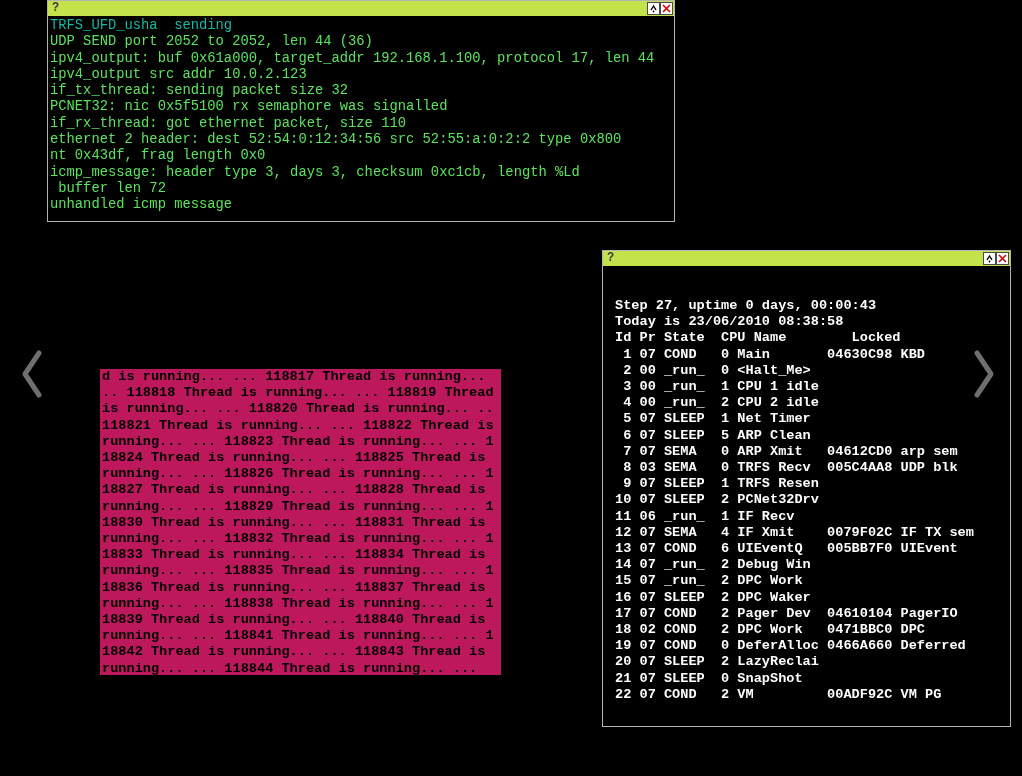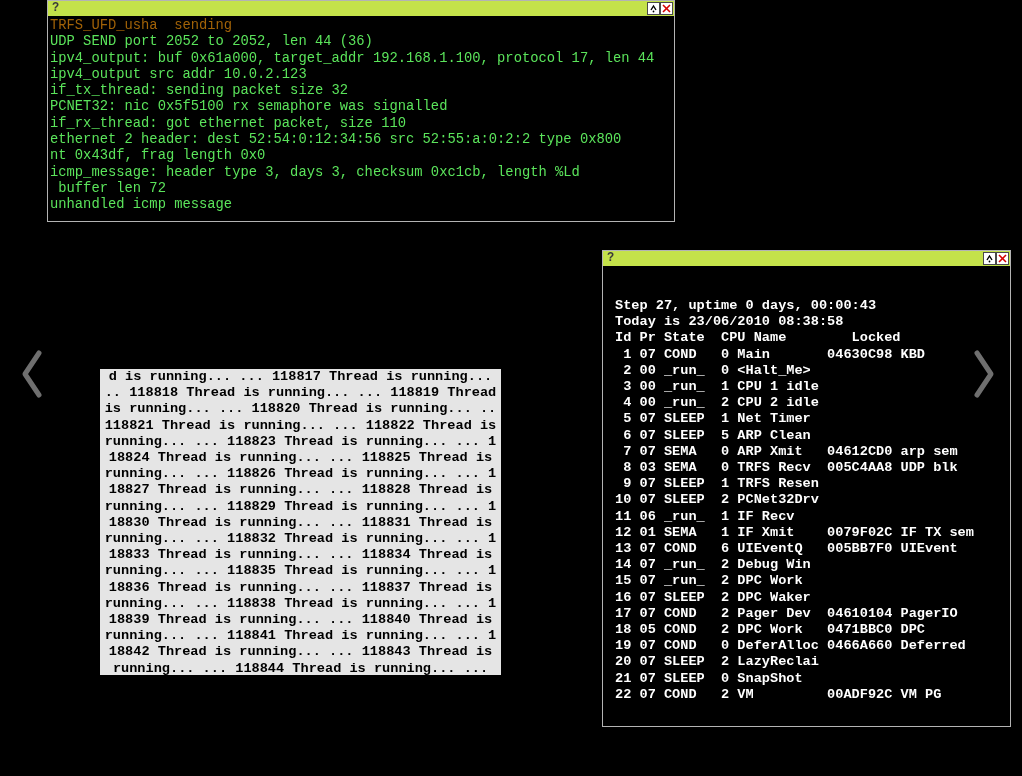--- a/index.html
+++ b/index.html
@@ -50,21 +50,21 @@
     position: relative;
   }
   .ctrl.max svg, .ctrl.close svg { position:absolute; left:0; top:0; }
   .win-top .content {
     padding: 2px 2px 2px 2px;
     color: #5be45b;
     font-size: 13.8px;
     line-height: 16.3px;
     white-space: pre;
   }
-  .win-top .content .magenta { color: #a16207; }
+  .win-top .content .magenta { color: #14b8a6; }
 
   
   .win-mon {
     position: absolute;
     left: 602px;
     top: 250px;
     width: 409px;
     height: 477px;
     background: #000;
     border: 1px solid #b3b3b3;
@@ -80,28 +80,27 @@
     font-weight: bold;
   }
 
   
   .white-panel {
     position: absolute;
     left: 100px;
     top: 369px;
     width: 401px;
     height: 306px;
-    background: #e5e5e5;
+    background: #be185d;
     color: #000;
     font-family: "Consolas", "Courier New", monospace;
     font-size: 13.6px;
     line-height: 16.2px;
     font-weight: bold;
     overflow: hidden;
-    text-align: center;
   }
   .white-panel .wrap {
     padding: 0 2px 0 2px;
     width: 397px;
     word-break: break-all;
   }
 
   
   .chevron {
     position: absolute;
@@ -178,27 +177,27 @@
 <span> 2 00 _run_  0 &lt;Halt_Me&gt;</span>
 <span> 3 00 _run_  1 CPU 1 idle</span>
 <span> 4 00 _run_  2 CPU 2 idle</span>
 <span> 5 07 SLEEP  1 Net Timer</span>
 <span> 6 07 SLEEP  5 ARP Clean</span>
 <span> 7 07 SEMA   0 ARP Xmit   04612CD0 arp sem</span>
 <span> 8 03 SEMA   0 TRFS Recv  005C4AA8 UDP blk</span>
 <span> 9 07 SLEEP  1 TRFS Resen</span>
 <span>10 07 SLEEP  2 PCNet32Drv</span>
 <span>11 06 _run_  1 IF Recv</span>
-<span>12 01 SEMA   1 IF Xmit    0079F02C IF TX sem</span>
+<span>12 07 SEMA   4 IF Xmit    0079F02C IF TX sem</span>
 <span>13 07 COND   6 UIEventQ   005BB7F0 UIEvent</span>
 <span>14 07 _run_  2 Debug Win</span>
 <span>15 07 _run_  2 DPC Work</span>
 <span>16 07 SLEEP  2 DPC Waker</span>
 <span>17 07 COND   2 Pager Dev  04610104 PagerIO</span>
-<span>18 05 COND   2 DPC Work   0471BBC0 DPC</span>
+<span>18 02 COND   2 DPC Work   0471BBC0 DPC</span>
 <span>19 07 COND   0 DeferAlloc 0466A660 Deferred</span>
 <span>20 07 SLEEP  2 LazyReclai</span>
 <span>21 07 SLEEP  0 SnapShot</span>
 <span>22 07 COND   2 VM         00ADF92C VM PG</span></div>
 </div>
 
 <div class="white-panel">
   <div class="wrap">d is running... ... 118817  Thread is running... .. 118818  Thread is running... ... 118819  Thread is running... ... 118820  Thread is running... .. 118821  Thread is running... ... 118822  Thread is running... ... 118823  Thread is running... ... 118824  Thread is running... ... 118825  Thread is running... ... 118826  Thread is running... ... 118827  Thread is running... ... 118828  Thread is running... ... 118829  Thread is running... ... 118830  Thread is running... ... 118831  Thread is running... ... 118832  Thread is running... ... 118833  Thread is running... ... 118834  Thread is running... ... 118835  Thread is running... ... 118836  Thread is running... ... 118837  Thread is running... ... 118838  Thread is running... ... 118839  Thread is running... ... 118840  Thread is running... ... 118841  Thread is running... ... 118842  Thread is running... ... 118843  Thread is running... ... 118844  Thread is running... ...</div>
 </div>
 

